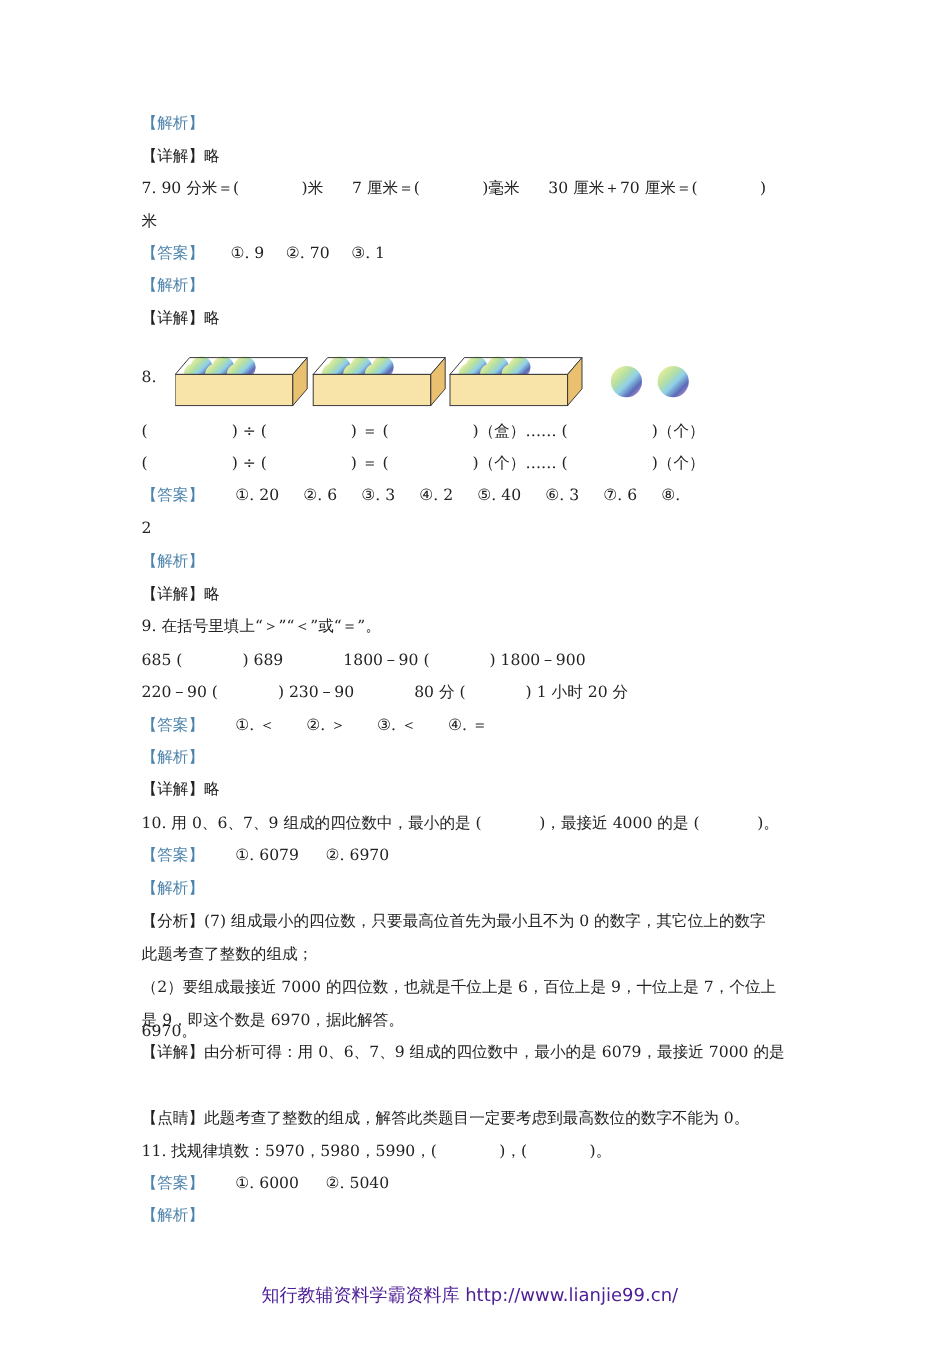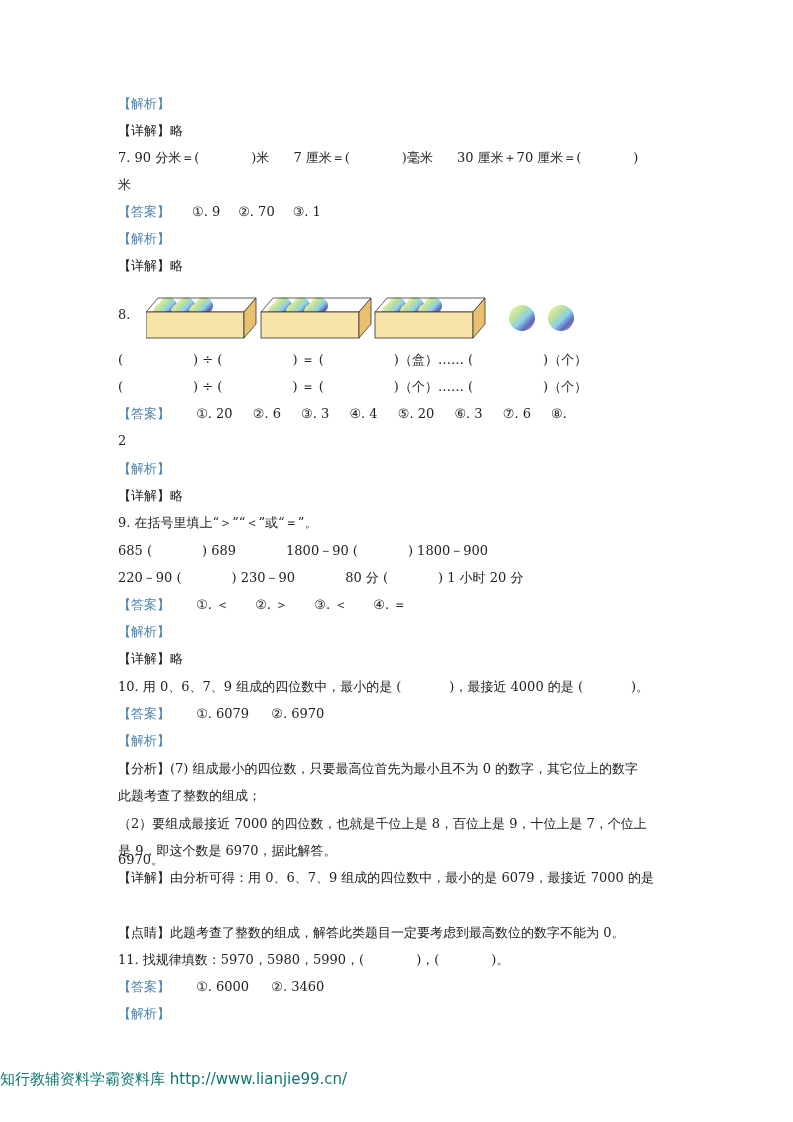--- a/index.html
+++ b/index.html
@@ -2,22 +2,22 @@
 <html><head>
 <meta charset="utf-8">
 <style>
   html, body { margin:0; padding:0; background:#ffffff; }
   body { width:793px; height:1122px; position:relative; overflow:hidden;
          font-family:"DejaVu Serif","Liberation Serif",serif; color:#222; }
   .line { position:absolute; left:118px; font-size:13px; line-height:18px; white-space:nowrap; }
   .blue { color:#4d84ad; }
   .gap { display:inline-block; }
   .boxes { position:absolute; left:146px; top:294px; height:46px; }
-  .footer { position:absolute; top:1070px; left:0; width:783px; text-align:left;
-            font-family:"DejaVu Sans","Liberation Sans",sans-serif; font-size:15px; color:#0f766e; }
+  .footer { position:absolute; top:1070px; left:0; width:783px; text-align:center;
+            font-family:"DejaVu Sans","Liberation Sans",sans-serif; font-size:15px; color:#4c1d95; }
 </style>
 </head>
 <body>
 
 <div class="line" style="top:95px"><span class="blue">【解析】</span></div>
 <div class="line" style="top:122px"><span>【详解】</span><span>略</span></div>
 
 <div class="line" style="top:149px">
   <span>7. 90 分米＝(</span><span class="gap" style="width:52px"></span><span>)米</span><span class="gap" style="width:24px"></span><span>7 厘米＝(</span><span class="gap" style="width:52px"></span><span>)毫米</span><span class="gap" style="width:24px"></span><span>30 厘米＋70 厘米＝(</span><span class="gap" style="width:52px"></span><span>)</span>
 </div>
@@ -80,22 +80,22 @@
   <span>(</span><span class="gap" style="width:70px"></span><span>) ÷ (</span><span class="gap" style="width:70px"></span><span>) ＝ (</span><span class="gap" style="width:70px"></span><span>)（盒）…… (</span><span class="gap" style="width:70px"></span><span>)（个）</span>
 </div>
 <div class="line" style="top:378px">
   <span>(</span><span class="gap" style="width:70px"></span><span>) ÷ (</span><span class="gap" style="width:70px"></span><span>) ＝ (</span><span class="gap" style="width:70px"></span><span>)（个）…… (</span><span class="gap" style="width:70px"></span><span>)（个）</span>
 </div>
 <div class="line" style="top:405px">
   <span class="blue">【答案】</span><span class="gap" style="width:22px"></span>
   <span>①. 20</span><span class="gap" style="width:16px"></span>
   <span>②. 6</span><span class="gap" style="width:16px"></span>
   <span>③. 3</span><span class="gap" style="width:16px"></span>
-  <span>④. 4</span><span class="gap" style="width:16px"></span>
-  <span>⑤. 20</span><span class="gap" style="width:16px"></span>
+  <span>④. 2</span><span class="gap" style="width:16px"></span>
+  <span>⑤. 40</span><span class="gap" style="width:16px"></span>
   <span>⑥. 3</span><span class="gap" style="width:16px"></span>
   <span>⑦. 6</span><span class="gap" style="width:16px"></span>
   <span>⑧.</span>
 </div>
 <div class="line" style="top:432px">2</div>
 <div class="line" style="top:460px"><span class="blue">【解析】</span></div>
 <div class="line" style="top:487px"><span>【详解】</span><span>略</span></div>
 
 <div class="line" style="top:514px">9. 在括号里填上“＞”“＜”或“＝”。</div>
 <div class="line" style="top:542px">
@@ -118,29 +118,29 @@
   <span>10. 用 0、6、7、9 组成的四位数中，最小的是 (</span><span class="gap" style="width:48px"></span><span>)，最接近 4000 的是 (</span><span class="gap" style="width:48px"></span><span>)。</span>
 </div>
 <div class="line" style="top:705px">
   <span class="blue">【答案】</span><span class="gap" style="width:22px"></span>
   <span>①. 6079</span><span class="gap" style="width:18px"></span>
   <span>②. 6970</span>
 </div>
 <div class="line" style="top:732px"><span class="blue">【解析】</span></div>
 <div class="line" style="top:760px"><span>【分析】</span><span>(7) 组成最小的四位数，只要最高位首先为最小且不为 0 的数字，其它位上的数字</span></div>
 <div class="line" style="top:787px">此题考查了整数的组成；</div>
-<div class="line" style="top:815px">（2）要组成最接近 7000 的四位数，也就是千位上是 8，百位上是 9，十位上是 7，个位上</div>
+<div class="line" style="top:815px">（2）要组成最接近 7000 的四位数，也就是千位上是 6，百位上是 9，十位上是 7，个位上</div>
 <div class="line" style="top:842px">是 9，即这个数是 6970，据此解答。</div>
 <div class="line" style="top:869px"><span>【详解】</span><span>由分析可得：用 0、6、7、9 组成的四位数中，最小的是 6079，最接近 7000 的是</span></div>
 <div class="line" style="top:851px">6970。</div>
 <div class="line" style="top:924px"><span>【点睛】</span><span>此题考查了整数的组成，解答此类题目一定要考虑到最高数位的数字不能为 0。</span></div>
 
 <div class="line" style="top:951px">
   <span>11. 找规律填数：5970，5980，5990，(</span><span class="gap" style="width:52px"></span><span>)，(</span><span class="gap" style="width:52px"></span><span>)。</span>
 </div>
 <div class="line" style="top:978px">
   <span class="blue">【答案】</span><span class="gap" style="width:22px"></span>
   <span>①. 6000</span><span class="gap" style="width:18px"></span>
-  <span>②. 3460</span>
+  <span>②. 5040</span>
 </div>
 <div class="line" style="top:1005px"><span class="blue">【解析】</span></div>
 
 <div class="footer">知行教辅资料学霸资料库 http://www.lianjie99.cn/</div>
 
 </body></html>

